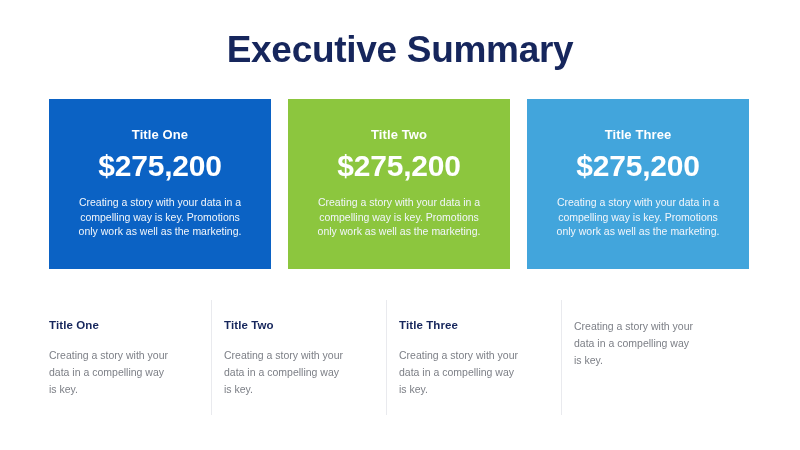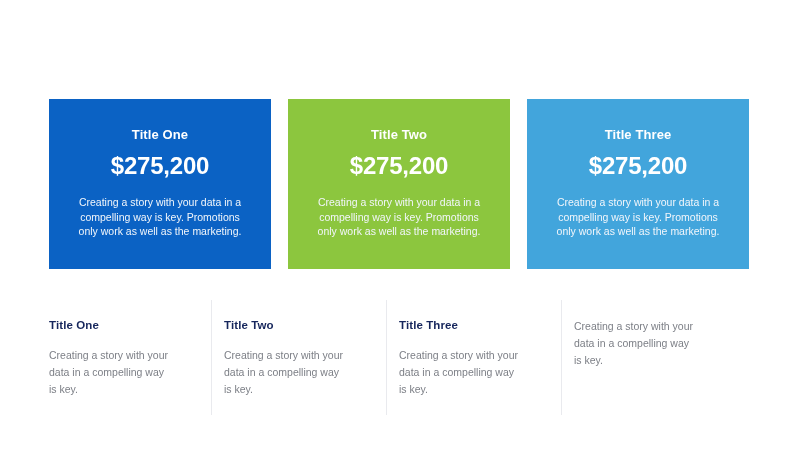--- a/index.html
+++ b/index.html
@@ -53,21 +53,21 @@
     color: #ffffff;
   }
   .card-title {
     font-size: 13px;
     font-weight: bold;
     line-height: 16px;
     margin: 0 0 6px 0;
     letter-spacing: 0.1px;
   }
   .card-value {
-    font-size: 24px;
+    font-size: 30px;
     font-weight: bold;
     line-height: 34px;
     margin: 0 0 12px 0;
     letter-spacing: -0.2px;
   }
   .card-body {
     font-size: 10.5px;
     line-height: 14.5px;
     margin: 0;
     padding: 0 8px;
@@ -114,20 +114,21 @@
     color: #7c7f86;
     margin: 0;
     max-width: 120px;
   }
 </style>
 </head>
 <body>
 
 <div class="slide">
 
+  <div class="slide-title">Executive Summary</div>
 
   <div class="cards">
 
     <div class="card" style="background:#0b62c4;">
       <p class="card-title">Title One</p>
       <p class="card-value">$275,200</p>
       <p class="card-body">Creating a story with your data in a compelling way is key. Promotions only work as well as the marketing.</p>
     </div>
 
     <div class="card" style="background:#8cc63e;">

